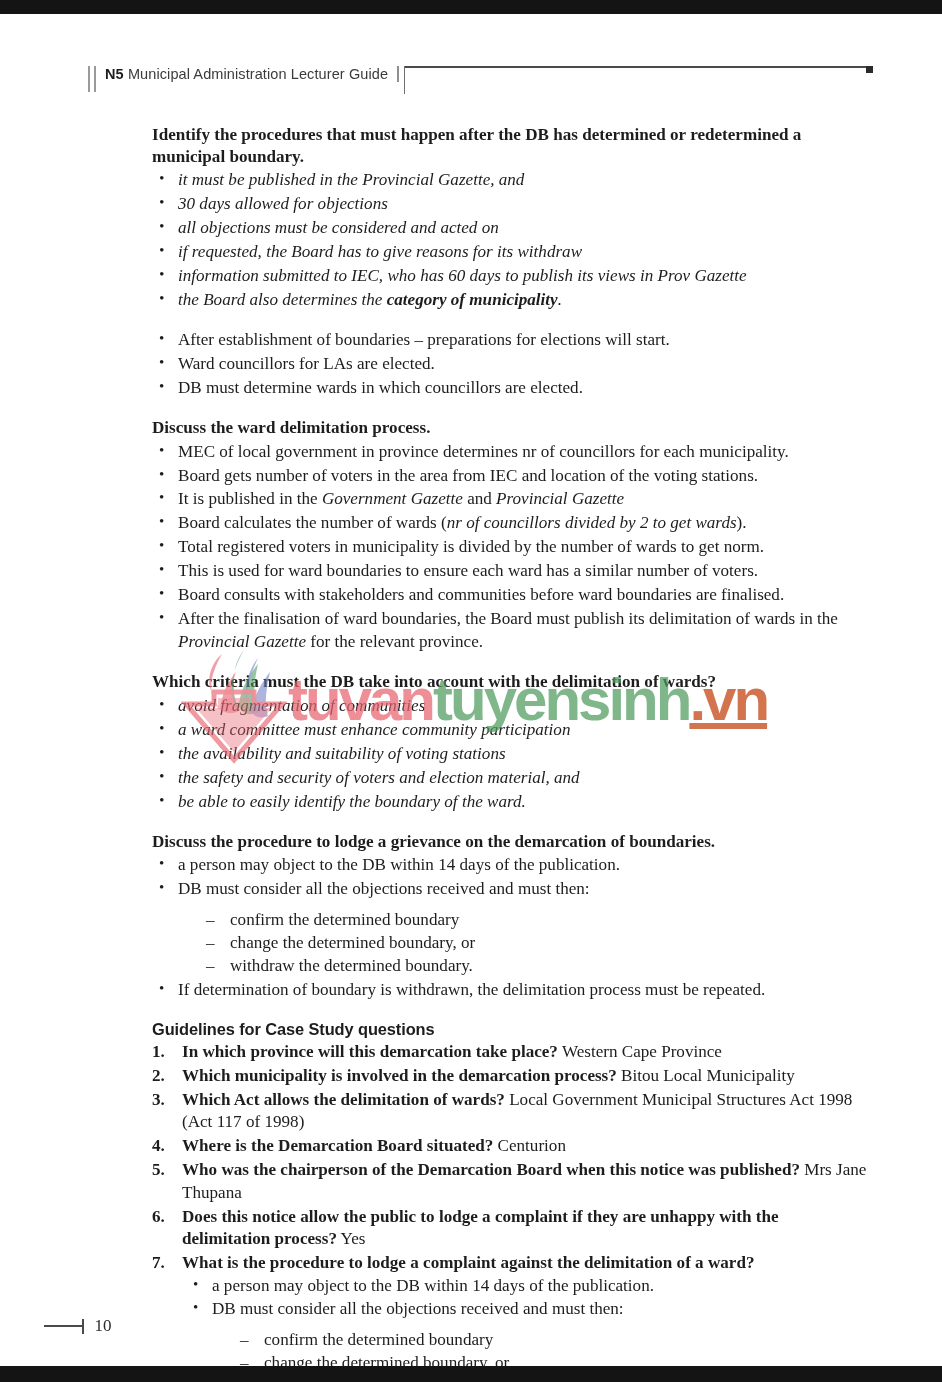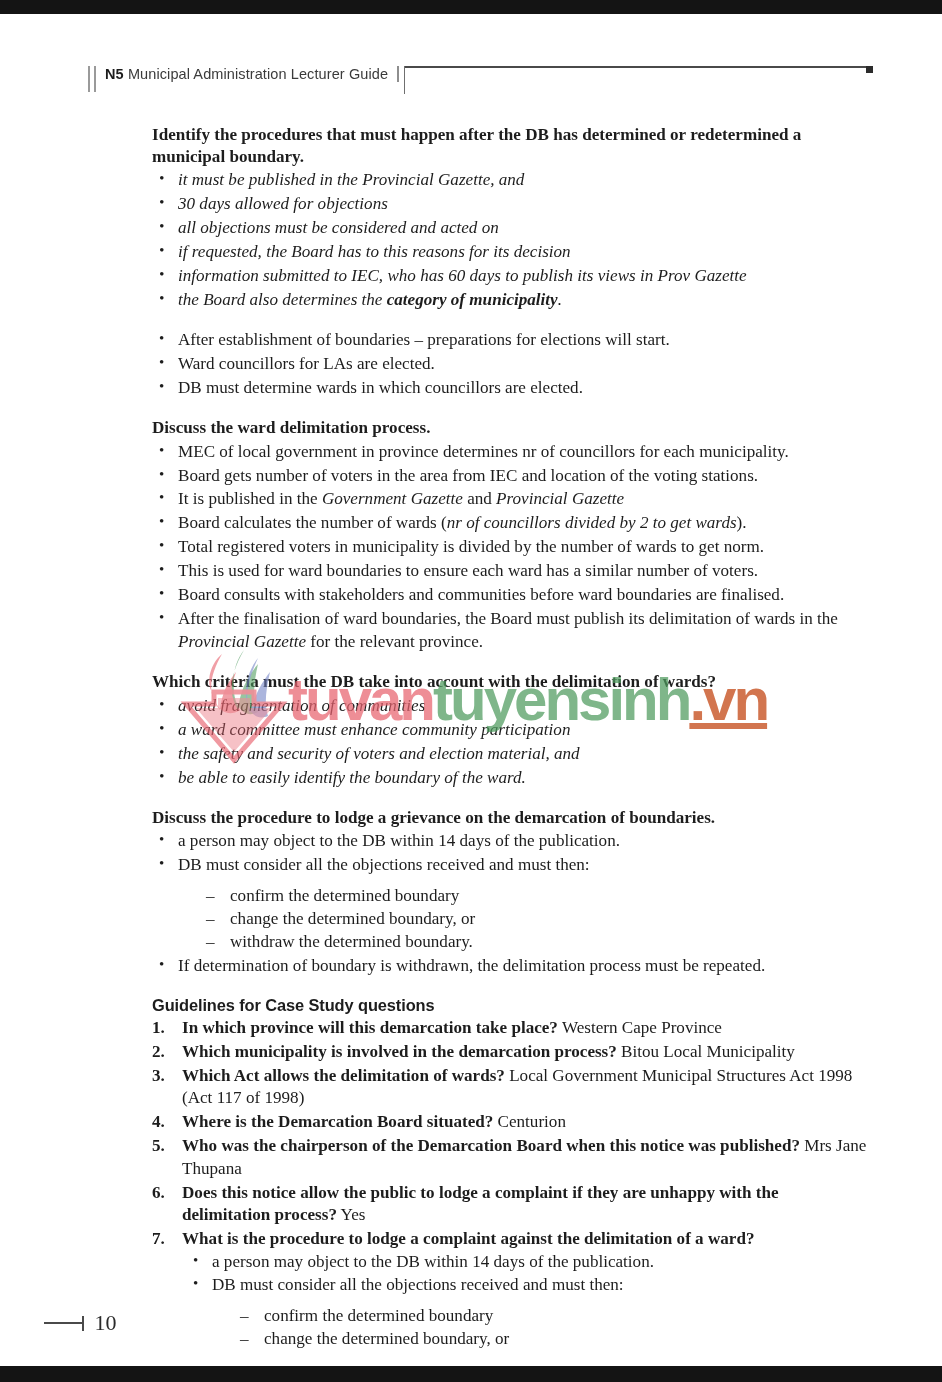--- a/index.html
+++ b/index.html
@@ -202,21 +202,21 @@
     height: 1.5px;
     background: #4a4a4a;
   }
   .ftr-tick {
     width: 1.5px;
     height: 15px;
     background: #4a4a4a;
   }
   .ftr-num {
     margin-left: 11px;
-    font-size: 22px;
+    font-size: 17px;
     color: #2b2b2b;
   }
 
   
   .watermark {
     position: absolute;
     left: 178px;
     top: 648px;
     width: 520px;
     height: 118px;
@@ -261,21 +261,21 @@
 </div>
 
 <div class="content">
 
   <section class="block">
     <h2 class="sec-head">Identify the procedures that must happen after the DB has determined or redetermined a municipal boundary.</h2>
     <ul class="bullets italic">
       <li>it must be published in the Provincial Gazette, and</li>
       <li>30 days allowed for objections</li>
       <li>all objections must be considered and acted on</li>
-      <li>if requested, the Board has to this reasons for its decision</li>
+      <li>if requested, the Board has to give reasons for its withdraw</li>
       <li>information submitted to IEC, who has 60 days to publish its views in Prov Gazette</li>
       <li><span>the Board also determines the </span><strong class="bolditalic">category of municipality</strong><span>.</span></li>
     </ul>
   </section>
 
   <section class="block">
     <ul class="bullets">
       <li>After establishment of boundaries – preparations for elections will start.</li>
       <li>Ward councillors for LAs are elected.</li>
       <li>DB must determine wards in which councillors are elected.</li>
@@ -294,20 +294,21 @@
       <li>Board consults with stakeholders and communities before ward boundaries are finalised.</li>
       <li><span>After the finalisation of ward boundaries, the Board must publish its delimitation of wards in the </span><em>Provincial Gazette</em><span> for the relevant province.</span></li>
     </ul>
   </section>
 
   <section class="block">
     <h2 class="sec-head">Which criteria must the DB take into account with the delimitation of wards?</h2>
     <ul class="bullets italic">
       <li>avoid fragmentation of communities</li>
       <li>a ward committee must enhance community participation</li>
+      <li>the availability and suitability of voting stations</li>
       <li>the safety and security of voters and election material, and</li>
       <li>be able to easily identify the boundary of the ward.</li>
     </ul>
   </section>
 
   <section class="block">
     <h2 class="sec-head">Discuss the procedure to lodge a grievance on the demarcation of boundaries.</h2>
     <ul class="bullets">
       <li>a person may object to the DB within 14 days of the publication.</li>
       <li>

